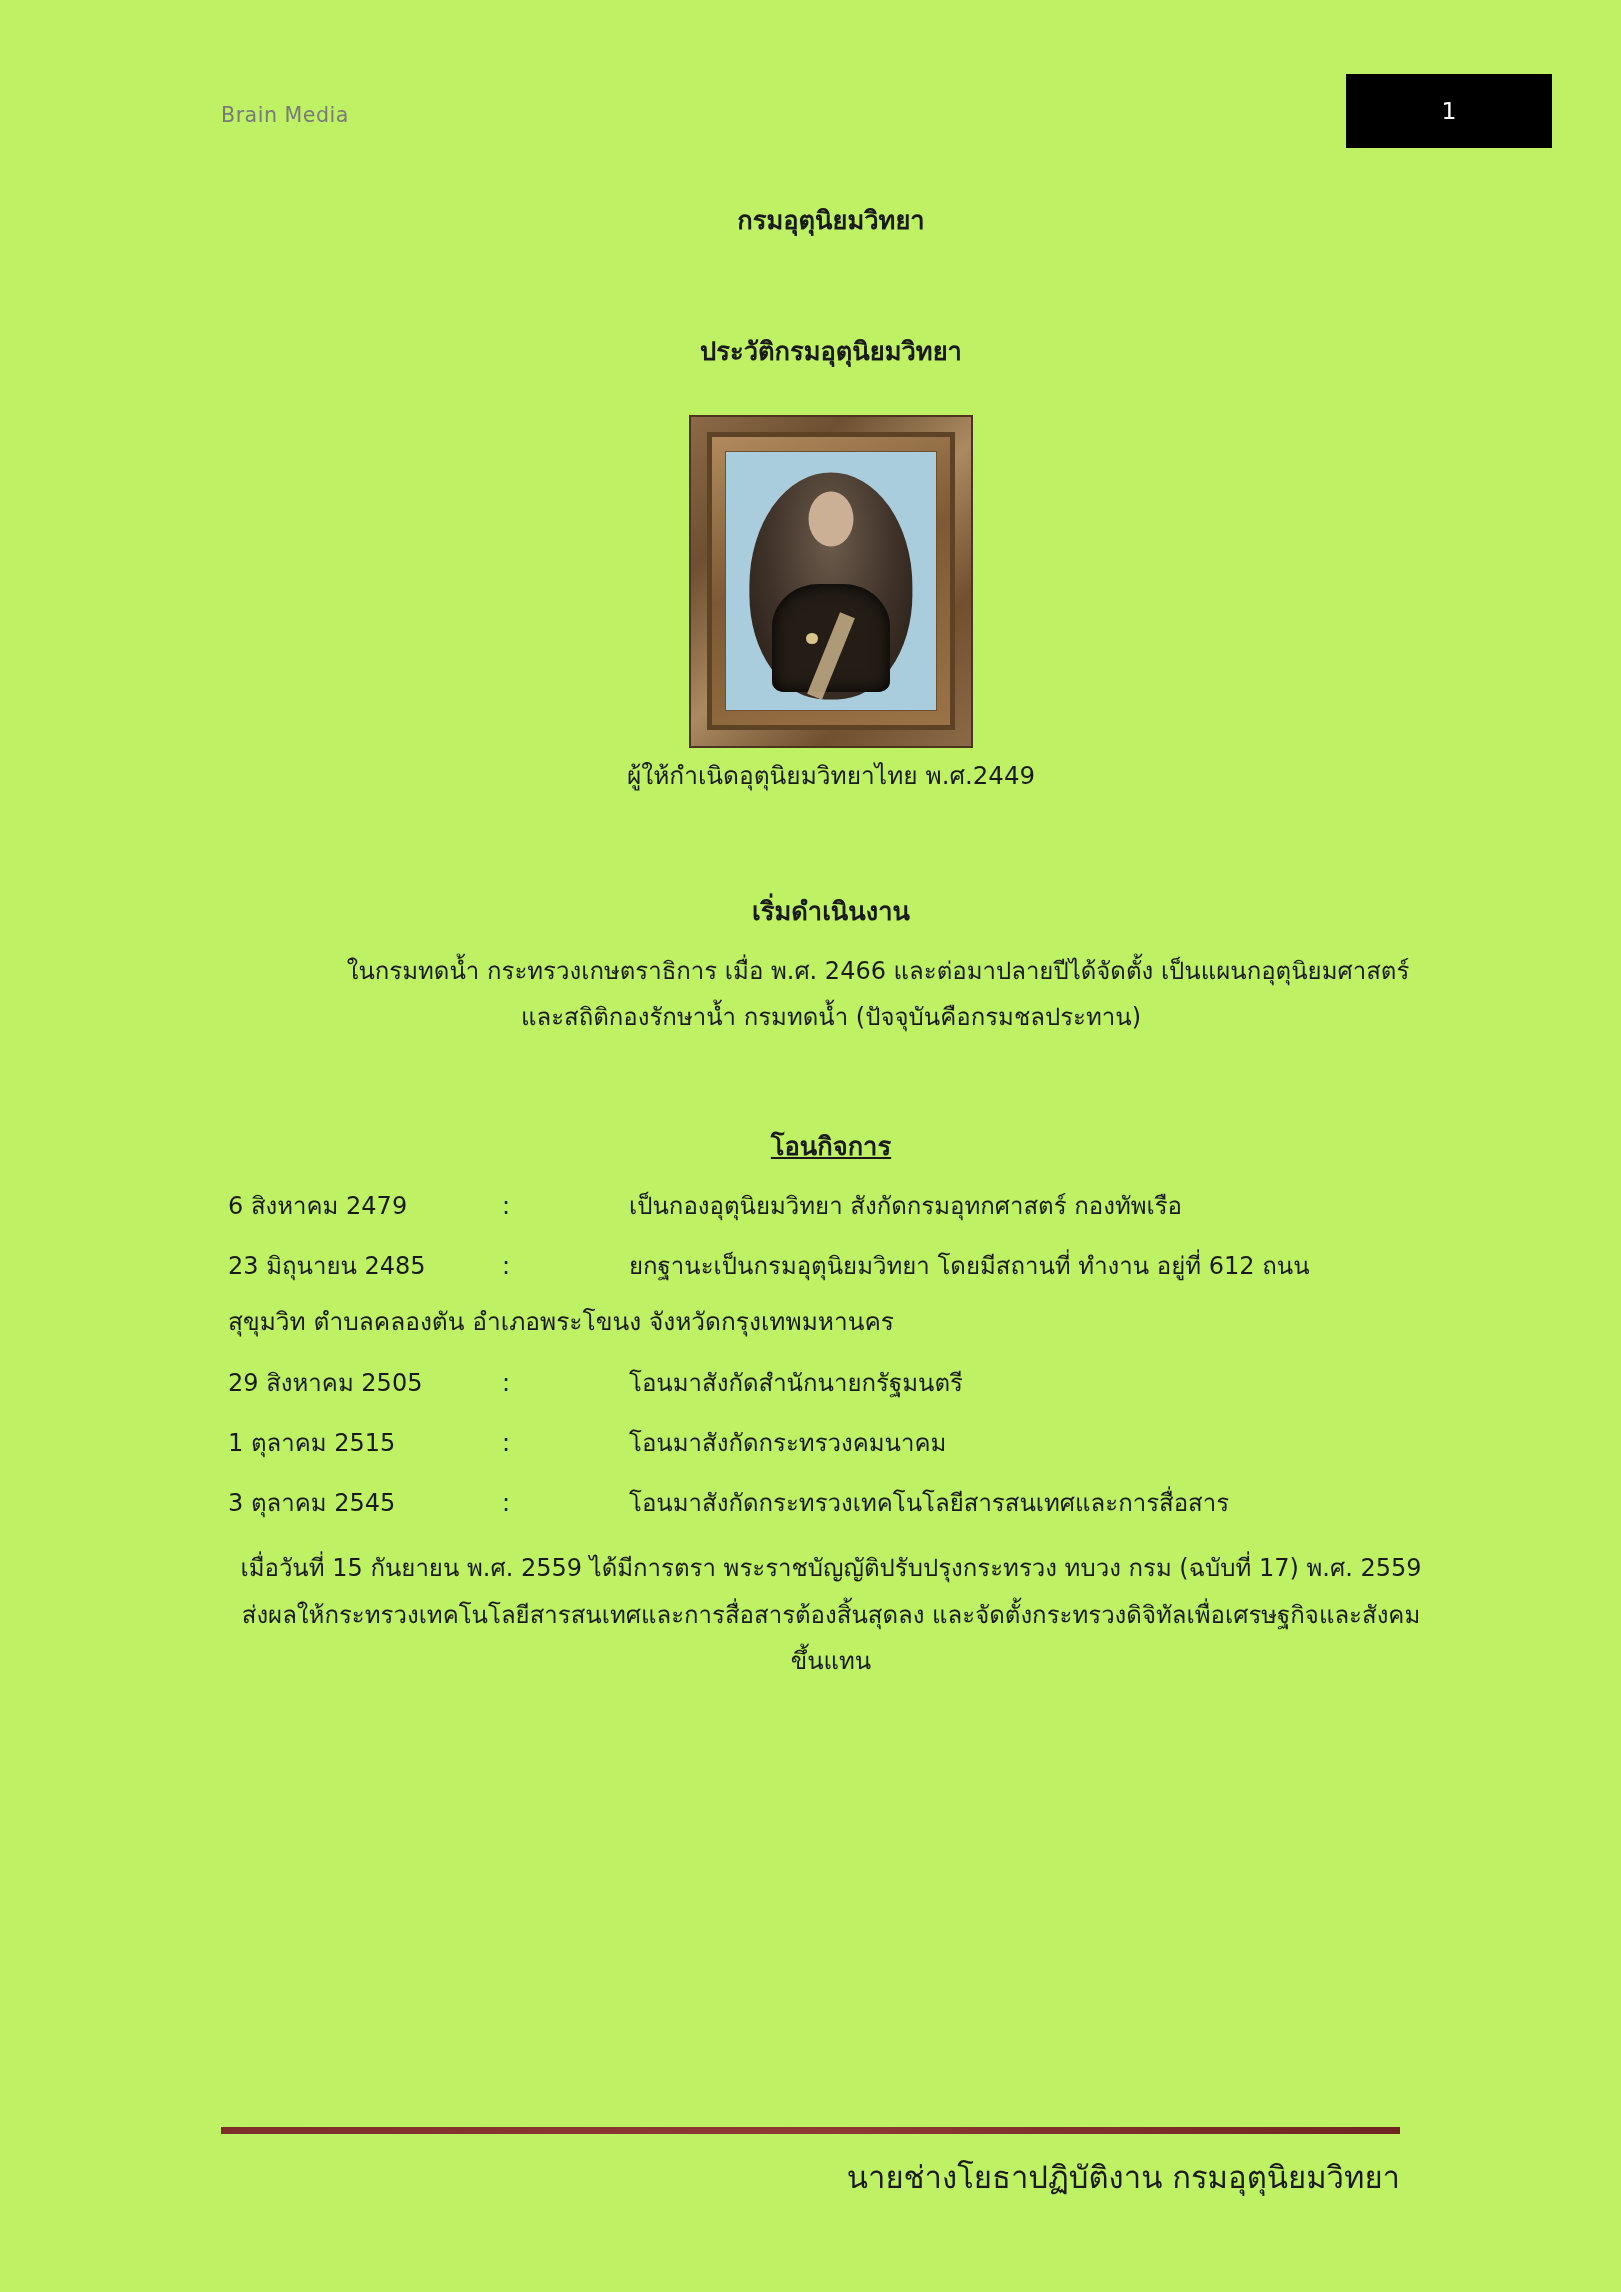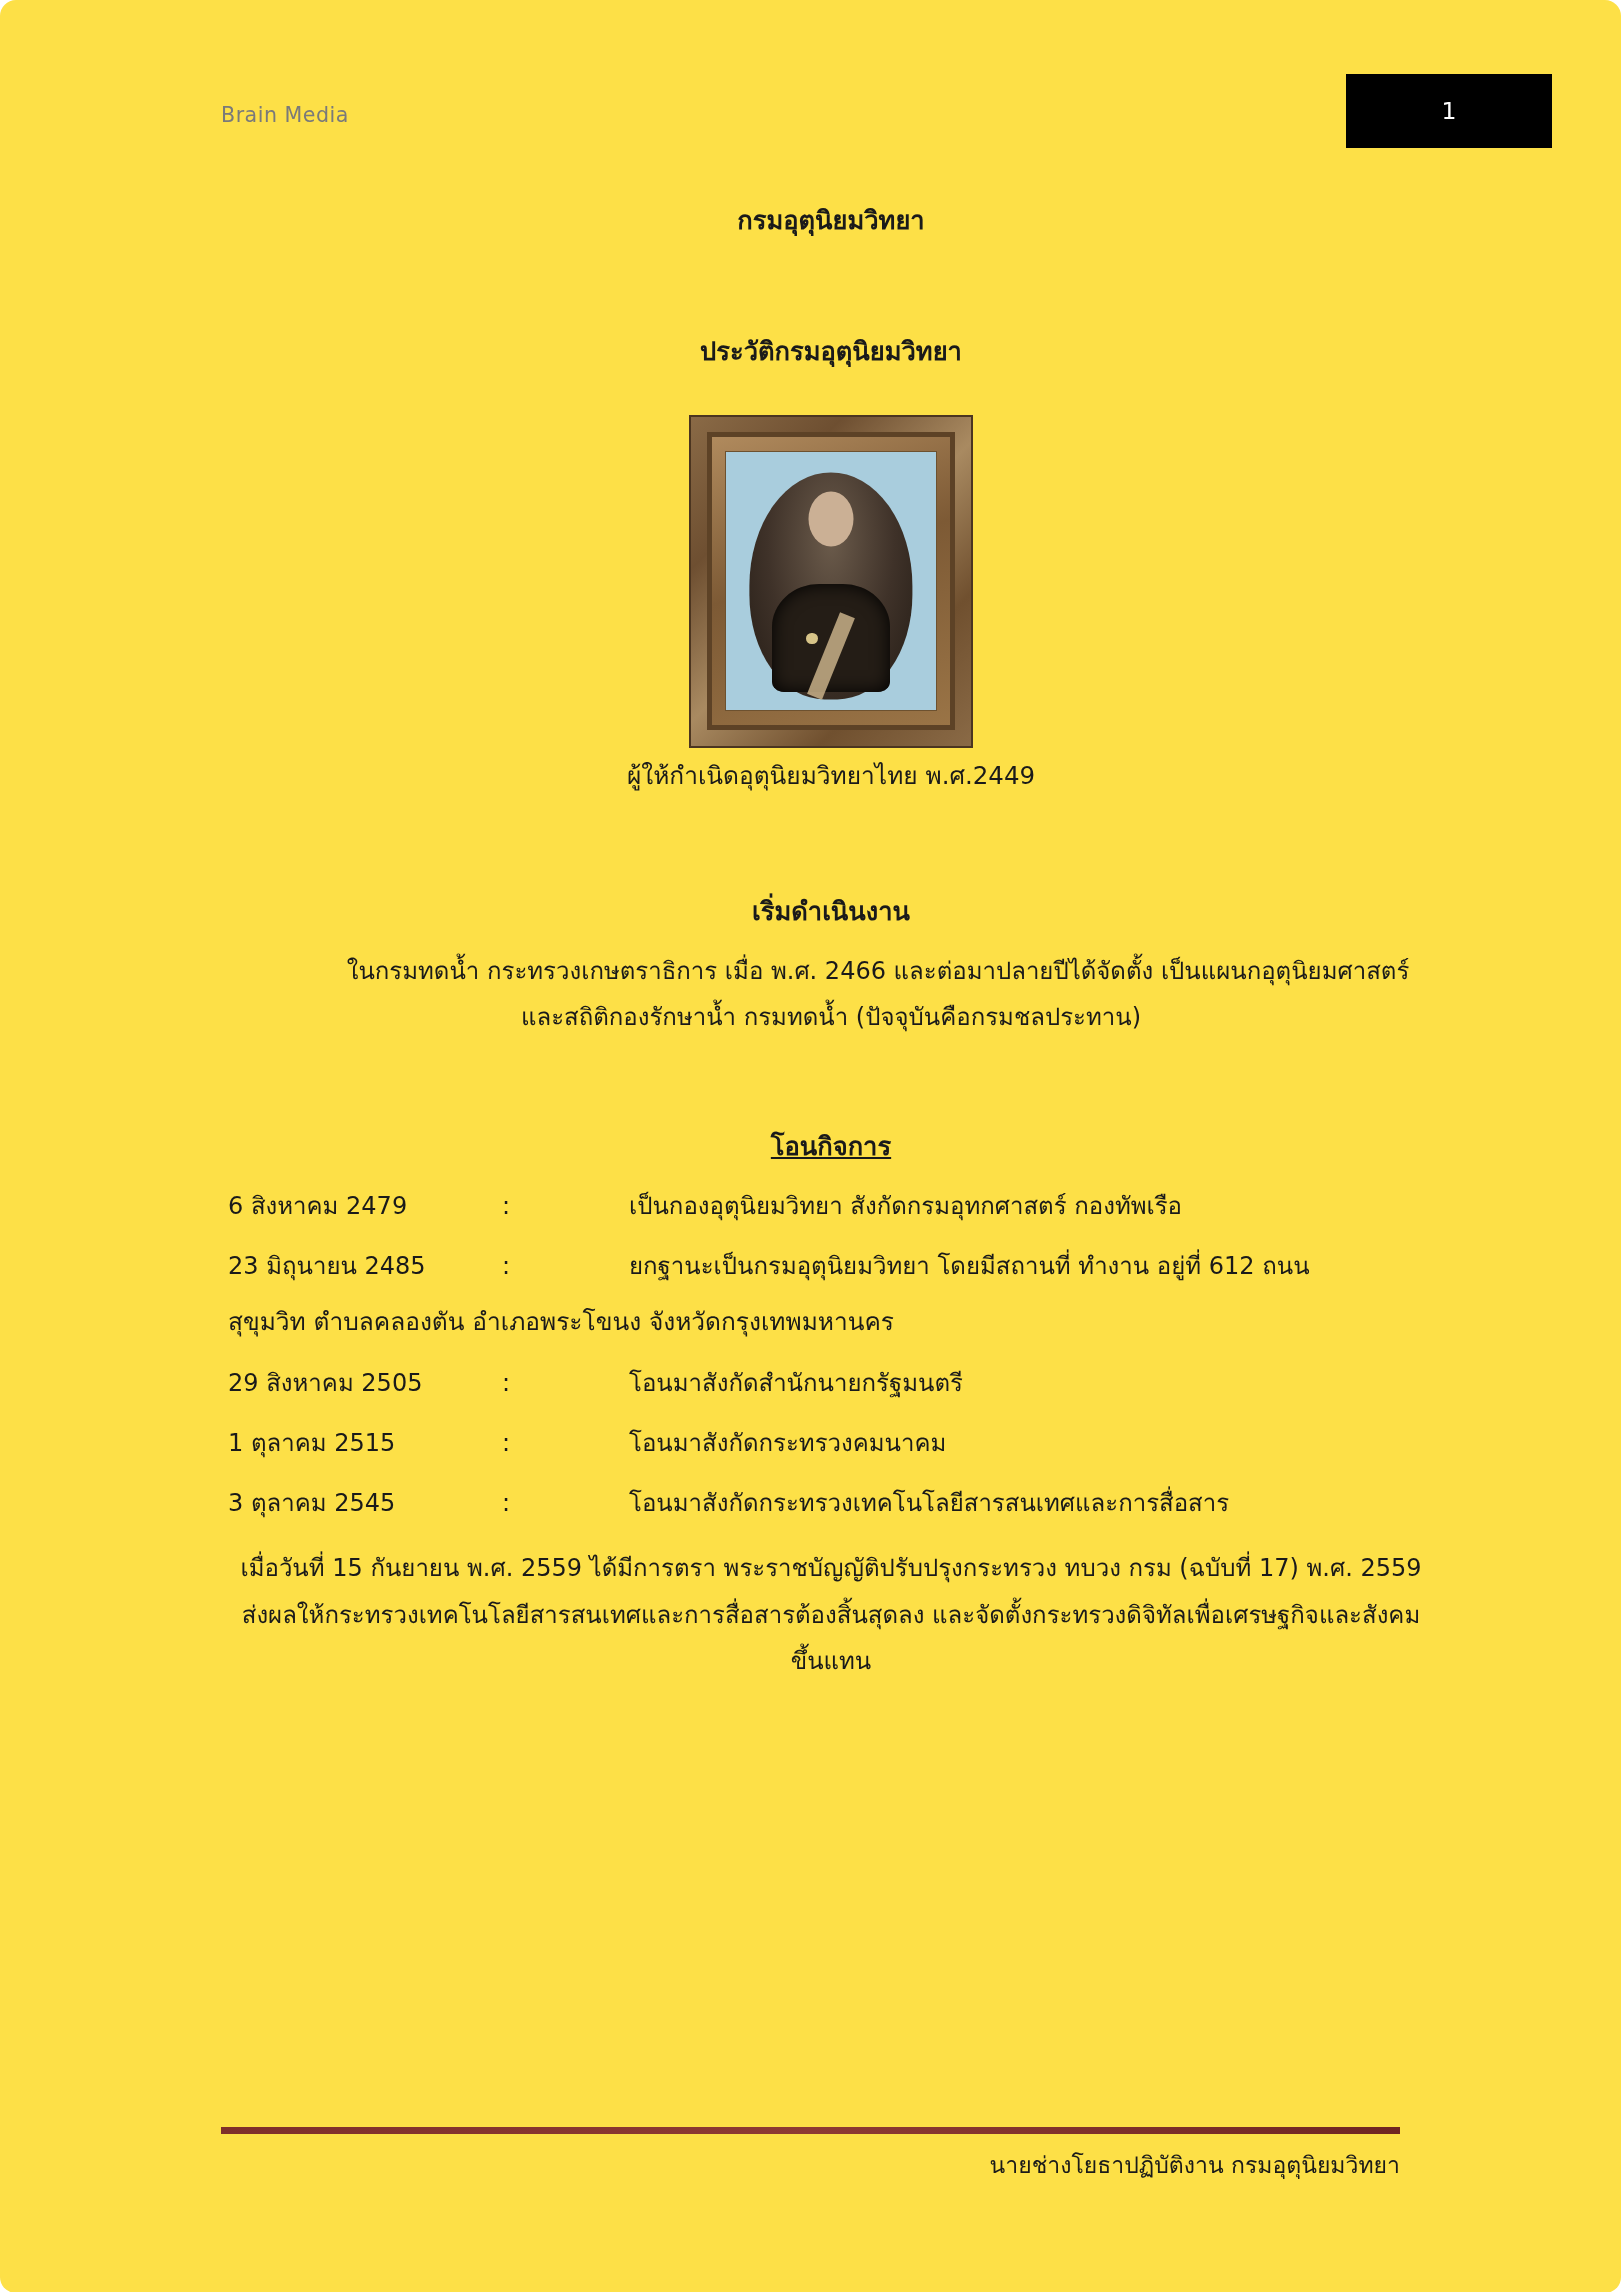--- a/index.html
+++ b/index.html
@@ -7,24 +7,23 @@
     padding: 0;
     background: #ffffff;
   }
   body {
     font-family: "DejaVu Sans", "Liberation Sans", sans-serif;
   }
   .page {
     position: relative;
     width: 1621px;
     height: 2293px;
-    background: #fde047;
+    background: #bef264;
     overflow: hidden;
     box-sizing: border-box;
-    border-radius: 16px;
   }
 
   
   .header-left {
     position: absolute;
     left: 221px;
     top: 103px;
     font-size: 20.6px;
     color: #7a7a7a;
     letter-spacing: 0.5px;
@@ -200,22 +199,22 @@
     position: absolute;
     left: 221px;
     right: 221px;
     bottom: 159px;
     height: 6.9px;
     background: linear-gradient(90deg,#7e2f2a 0%, #8d3a33 50%, #6f2622 100%);
   }
   .footer-text {
     position: absolute;
     right: 221px;
-    bottom: 110px;
-    font-size: 23px;
+    bottom: 91px;
+    font-size: 31px;
     color: #1a1a1a;
   }
 </style>
 </head>
 <body>
 
 <div class="page">
 
   <div class="header-left">Brain Media</div>
 

